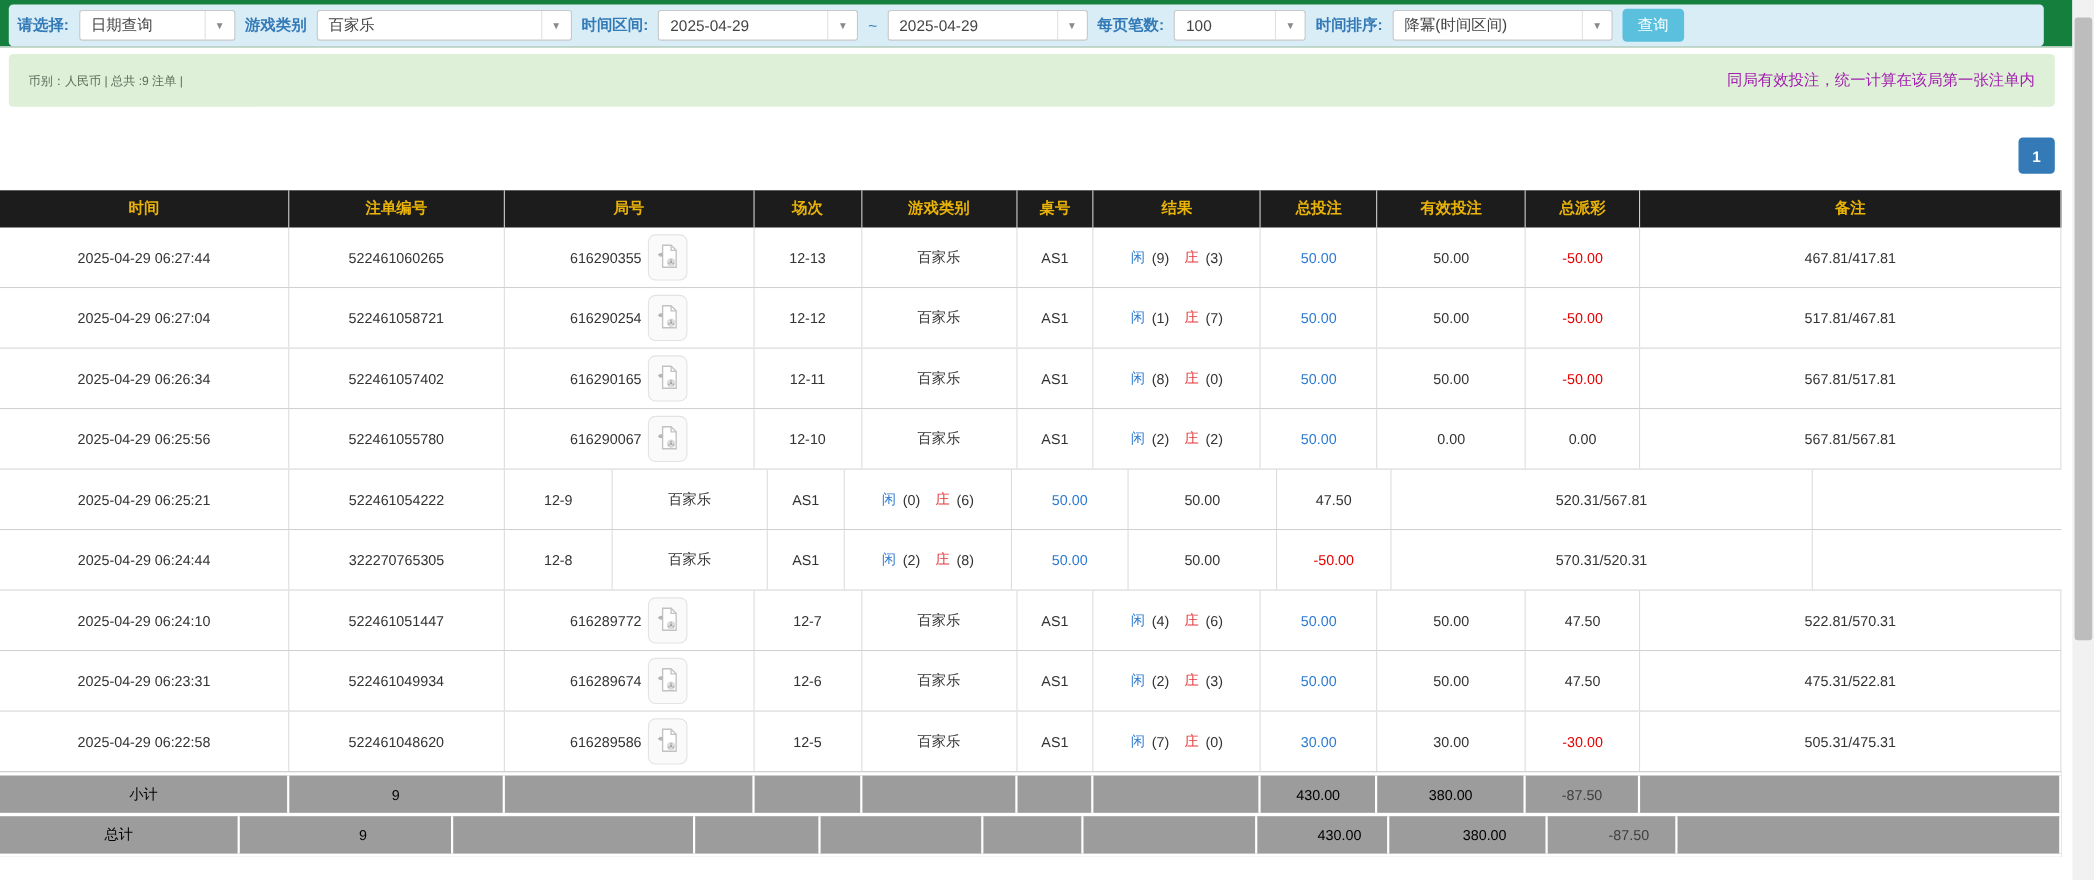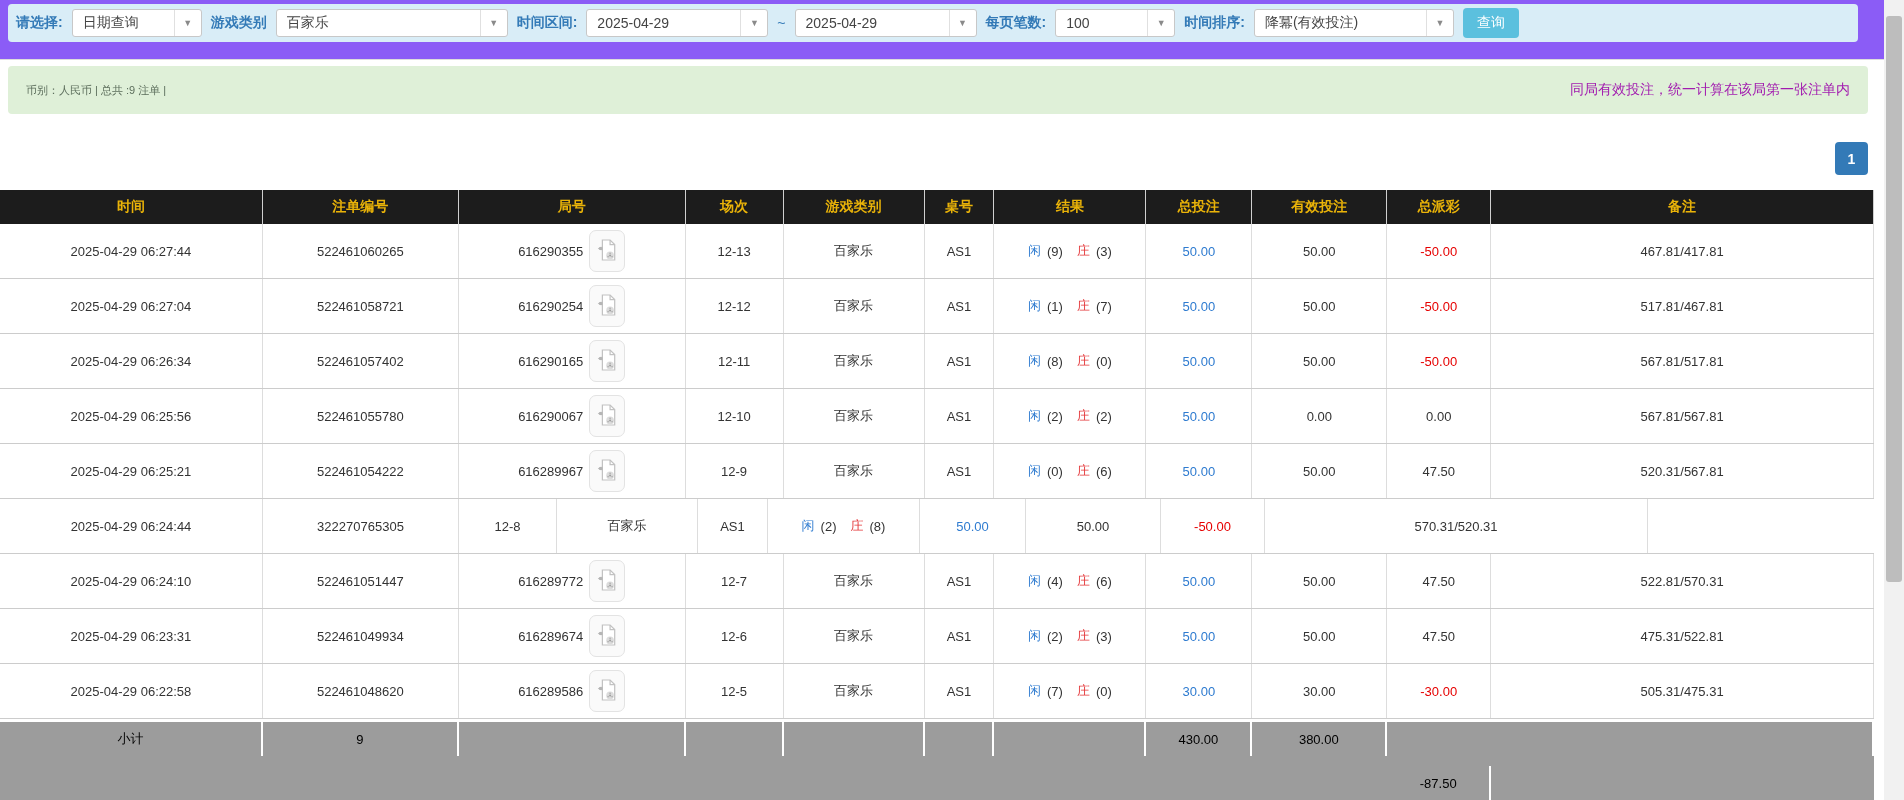--- a/index.html
+++ b/index.html
@@ -1,38 +1,38 @@
 <!DOCTYPE html>
 <html><head>
 <meta charset="utf-8">
 <style>
   html,body{margin:0;padding:0;}
   body{
     width:1904px;height:800px;overflow:hidden;position:relative;
     background:#ffffff;font-family:"Liberation Sans","DejaVu Sans",sans-serif;color:#333;
   }
   
-  .topbar-wrap{width:1884px;border-bottom:1px solid #ddd;padding:2px 0 17px 0;background:#8b5cf6;}
+  .topbar-wrap{width:1884px;border-bottom:1px solid #ddd;padding:2px 0 0 0;background:#15803d;}
   .toolbar{
     margin:2px 26px 0 8px;background:#d9edf7;border-radius:4px;
     display:flex;align-items:center;gap:9px;padding:3px 8px;height:32px;
   }
   .tb-label{color:#337ab7;font-weight:bold;font-size:14px;white-space:nowrap;}
   .tilde{color:#337ab7;font-size:14px;}
   .select{
     background:#fff;border:1px solid #c8c8c8;border-radius:3px;height:28px;
     display:flex;align-items:center;justify-content:space-between;
     font-size:14px;color:#444;box-sizing:border-box;
   }
   .select .val{padding-left:10px;white-space:nowrap;overflow:hidden;}
   .select .arrow{
     width:26px;align-self:stretch;display:flex;align-items:center;justify-content:center;
     color:#8a8a8a;font-size:9px;border-left:1px solid #e0e0e0;flex:0 0 26px;
   }
-  .w-query{width:130px;} .w-game{width:232px;} .w-date{width:182px;}
+  .w-query{width:142px;} .w-game{width:232px;} .w-date{width:182px;}
   .w-size{width:120px;} .w-sort{width:200px;}
   .search-btn{
     background:#5bc0de;color:#fff;border:none;border-radius:4px;height:30px;
     padding:0 14px;font-size:14px;cursor:pointer;font-family:inherit;
   }
   
   .summary{
     margin:6px 16px 0 8px;width:1860px;box-sizing:border-box;height:48px;background:#dff0d8;border-radius:4px;
     display:flex;align-items:center;justify-content:space-between;padding:0 18px;
   }
@@ -64,21 +64,21 @@
   .neg{color:#e60000;}
   .rp{color:#2e7bd0;} .rb{color:#e4393c;} .rn{color:#333;}
   .res-gap{width:2px;display:inline-block;}
   .vbtn{
     width:34px;height:40px;background:#fafafa;border:1px solid #e3e3e3;border-radius:7px;
     display:flex;align-items:center;justify-content:center;cursor:pointer;
   }
   .tfoot .tr{background:#9c9c9c;border-top:3px solid #fff;border-bottom:none;}
   .tfoot .tr:last-child{border-bottom:3px solid #fff;gap:32px;}
   .tfoot .td{height:34px;color:#000000;border-right:2px solid #fff;}
-  .tfoot .neg{color:#000000;margin-top:44px;}
+  .tfoot .neg{color:#404040;}
   
   .scrollbar{position:absolute;top:0;right:0;width:20px;height:800px;background:#f1f1f1;}
   .scroll-thumb{position:absolute;top:16px;left:2px;width:16px;height:566px;background:#bdbdbd;border-radius:3px;}
 </style>
 </head>
 <body>
 
 <div class="topbar-wrap">
   <div class="toolbar">
     <span class="tb-label">请选择:</span>
@@ -101,21 +101,21 @@
       <span class="val">2025-04-29</span>
       <span class="arrow">▼</span>
     </div>
     <span class="tb-label">每页笔数:</span>
     <div class="select w-size">
       <span class="val">100</span>
       <span class="arrow">▼</span>
     </div>
     <span class="tb-label">时间排序:</span>
     <div class="select w-sort">
-      <span class="val">降冪(有效投注)</span>
+      <span class="val">降冪(时间区间)</span>
       <span class="arrow">▼</span>
     </div>
     <button class="search-btn">查询</button>
   </div>
 </div>
 
 <div class="summary">
   <span class="summary-left">币别：人民币 | 总共 :9 注单 |</span>
   <span class="summary-right">同局有效投注，统一计算在该局第一张注单内</span>
 </div>
@@ -273,36 +273,20 @@
           <span class="rn">(2)</span>
         </div>
         <div class="td c7 blue">50.00</div>
         <div class="td c8">0.00</div>
         <div class="td c9">0.00</div>
         <div class="td c10">567.81/567.81</div>
       </div>
       <div class="tr">
         <div class="td c0">2025-04-29 06:25:21</div>
         <div class="td c1">522461054222</div>
-        <div class="td c2">
-          <span>616289967</span>
-          <span class="vbtn">
-            <span><svg viewBox="0 0 26 30" width="20" height="24" aria-hidden="true">
-                <path d="M7 2h10l6 6v20H7z" fill="#ffffff" stroke="#c2c2c2" stroke-width="1.6"></path>
-                <path d="M17 2v6h6" fill="none" stroke="#c2c2c2" stroke-width="1.6"></path>
-                <rect x="3" y="11.2" width="4" height="3.8" fill="#b5b5b5"></rect>
-                <path d="M1 13.1l4.6 2.6v-5.2z" fill="#b5b5b5"></path>
-                <circle cx="17" cy="22" r="5" fill="#dcdcdc"></circle>
-                <circle cx="17" cy="22" r="1.3" fill="#9f9f9f"></circle>
-                <circle cx="17" cy="19.2" r="1.1" fill="#b0b0b0"></circle>
-                <circle cx="14.4" cy="23.5" r="1.1" fill="#b0b0b0"></circle>
-                <circle cx="19.6" cy="23.5" r="1.1" fill="#b0b0b0"></circle>
-              </svg></span>
-          </span>
-        </div>
         <div class="td c3">12-9</div>
         <div class="td c4">百家乐</div>
         <div class="td c5">AS1</div>
         <div class="td c6">
           <span class="rp">闲</span>
           <span class="rn">(0)</span>
           <span class="res-gap"></span>
           <span class="rb">庄</span>
           <span class="rn">(6)</span>
         </div>

